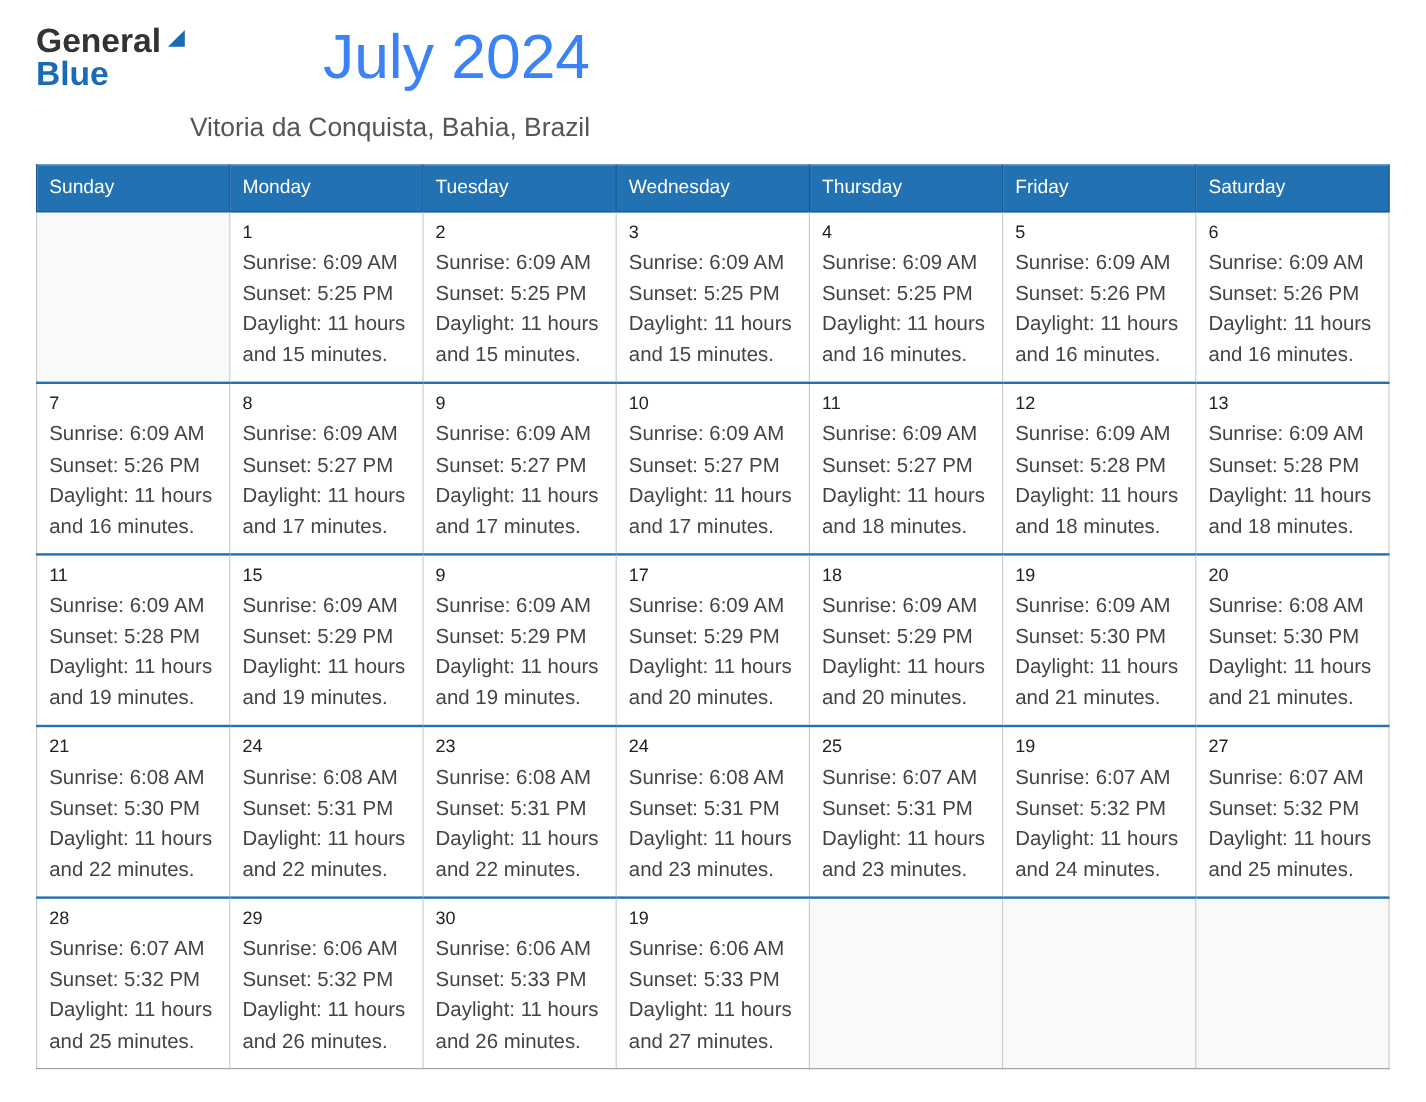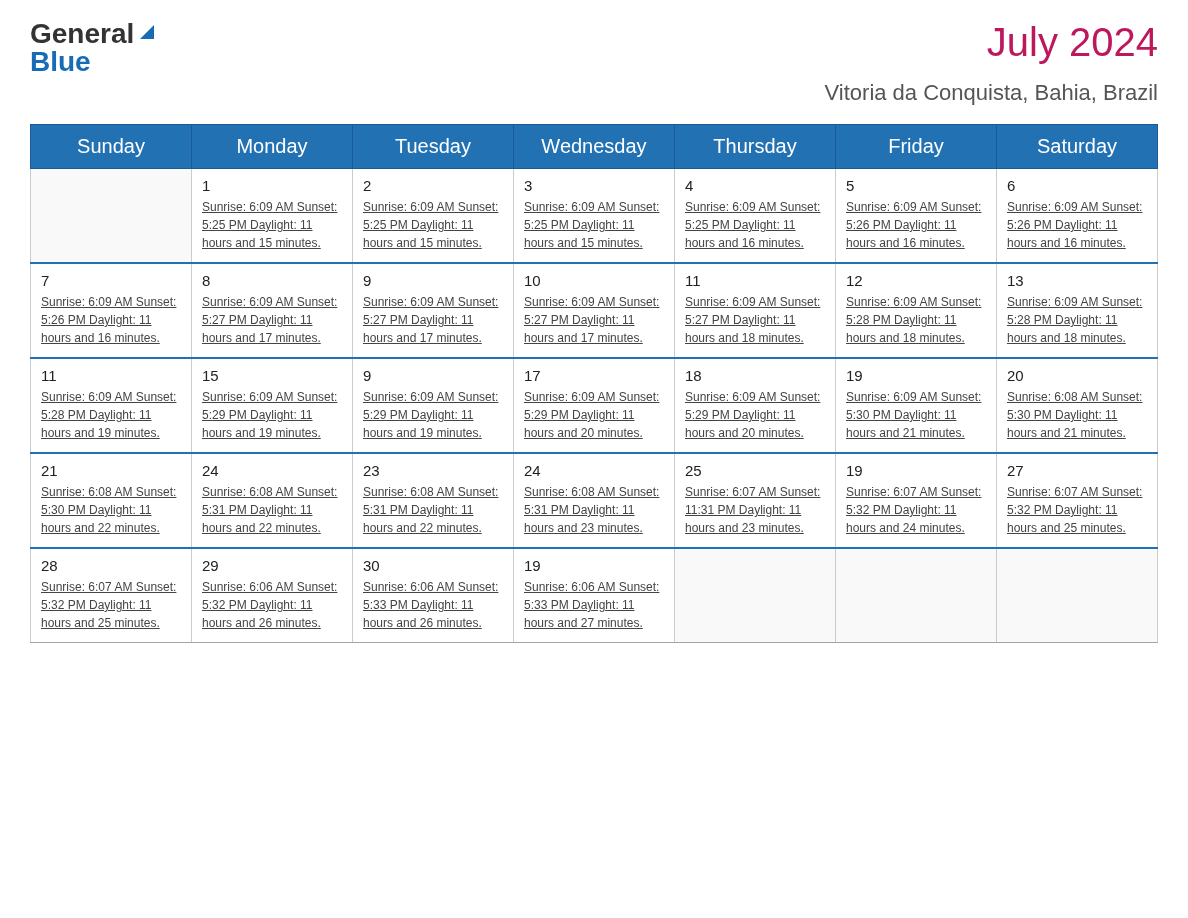--- a/index.html
+++ b/index.html
@@ -5,21 +5,20 @@
     * { margin: 0; padding: 0; box-sizing: border-box; }
     body {
       font-family: Arial, sans-serif;
       background: #fff;
       width: 1188px;
       min-height: 918px;
       padding: 20px 30px;
     }
     .header-row {
       display: flex;
-      justify-content: space-between;
       align-items: flex-start;
       margin-bottom: 18px;
     }
     .logo {
       display: flex;
       flex-direction: column;
       align-items: flex-start;
     }
     .logo-general {
       font-size: 28px;
@@ -30,43 +29,43 @@
     .logo-blue-text {
       font-size: 28px;
       font-weight: bold;
       color: #1a6bb5;
       margin-top: -2px;
     }
     .title-block {
       text-align: right;
     }
     .month-title {
-      font-size: 40px;
+      font-size: 52px;
       font-weight: 300;
-      color: #be185d;
+      color: #3b82f6;
       line-height: 1.1;
     }
     .location-title {
       font-size: 22px;
       font-weight: 400;
       color: #555;
       margin-top: 16px;
     }
     .calendar-table {
       width: 100%;
       border-collapse: collapse;
       border: 1px solid #ccc;
     }
     .calendar-table th {
       background: #2271b3;
       color: #fff;
-      font-size: 20px;
+      font-size: 16px;
       font-weight: 500;
       padding: 10px 10px;
-      text-align: center;
+      text-align: left;
       border: 1px solid #1a5a96;
     }
     .calendar-table td {
       width: 14.28%;
       vertical-align: top;
       padding: 8px 10px 10px 10px;
       border-right: 1px solid #ccc;
       border-bottom: 2px solid #2271b3;
       font-size: 12.5px;
       color: #333;
@@ -76,24 +75,23 @@
       border-bottom: 1px solid #a3a3a3;
     }
     .day-number {
       font-size: 15px;
       font-weight: 500;
       color: #222;
       margin-bottom: 4px;
       display: block;
     }
     .day-info {
-      font-size: 12px;
+      font-size: 17px;
       color: #444;
       line-height: 1.5;
-      text-decoration: underline;
     }
     .empty-cell {
       background: #f9f9f9;
     }
   </style>
 </head>
 <body>
 
 <div class="header-row">
   <div class="logo">
@@ -296,21 +294,21 @@
         <td>
           <span class="day-number">24</span>
           <div class="day-info">Sunrise: 6:08 AM
 Sunset: 5:31 PM
 Daylight: 11 hours
 and 23 minutes.</div>
         </td>
         <td>
           <span class="day-number">25</span>
           <div class="day-info">Sunrise: 6:07 AM
-Sunset: 11:31 PM
+Sunset: 5:31 PM
 Daylight: 11 hours
 and 23 minutes.</div>
         </td>
         <td>
           <span class="day-number">19</span>
           <div class="day-info">Sunrise: 6:07 AM
 Sunset: 5:32 PM
 Daylight: 11 hours
 and 24 minutes.</div>
         </td>

